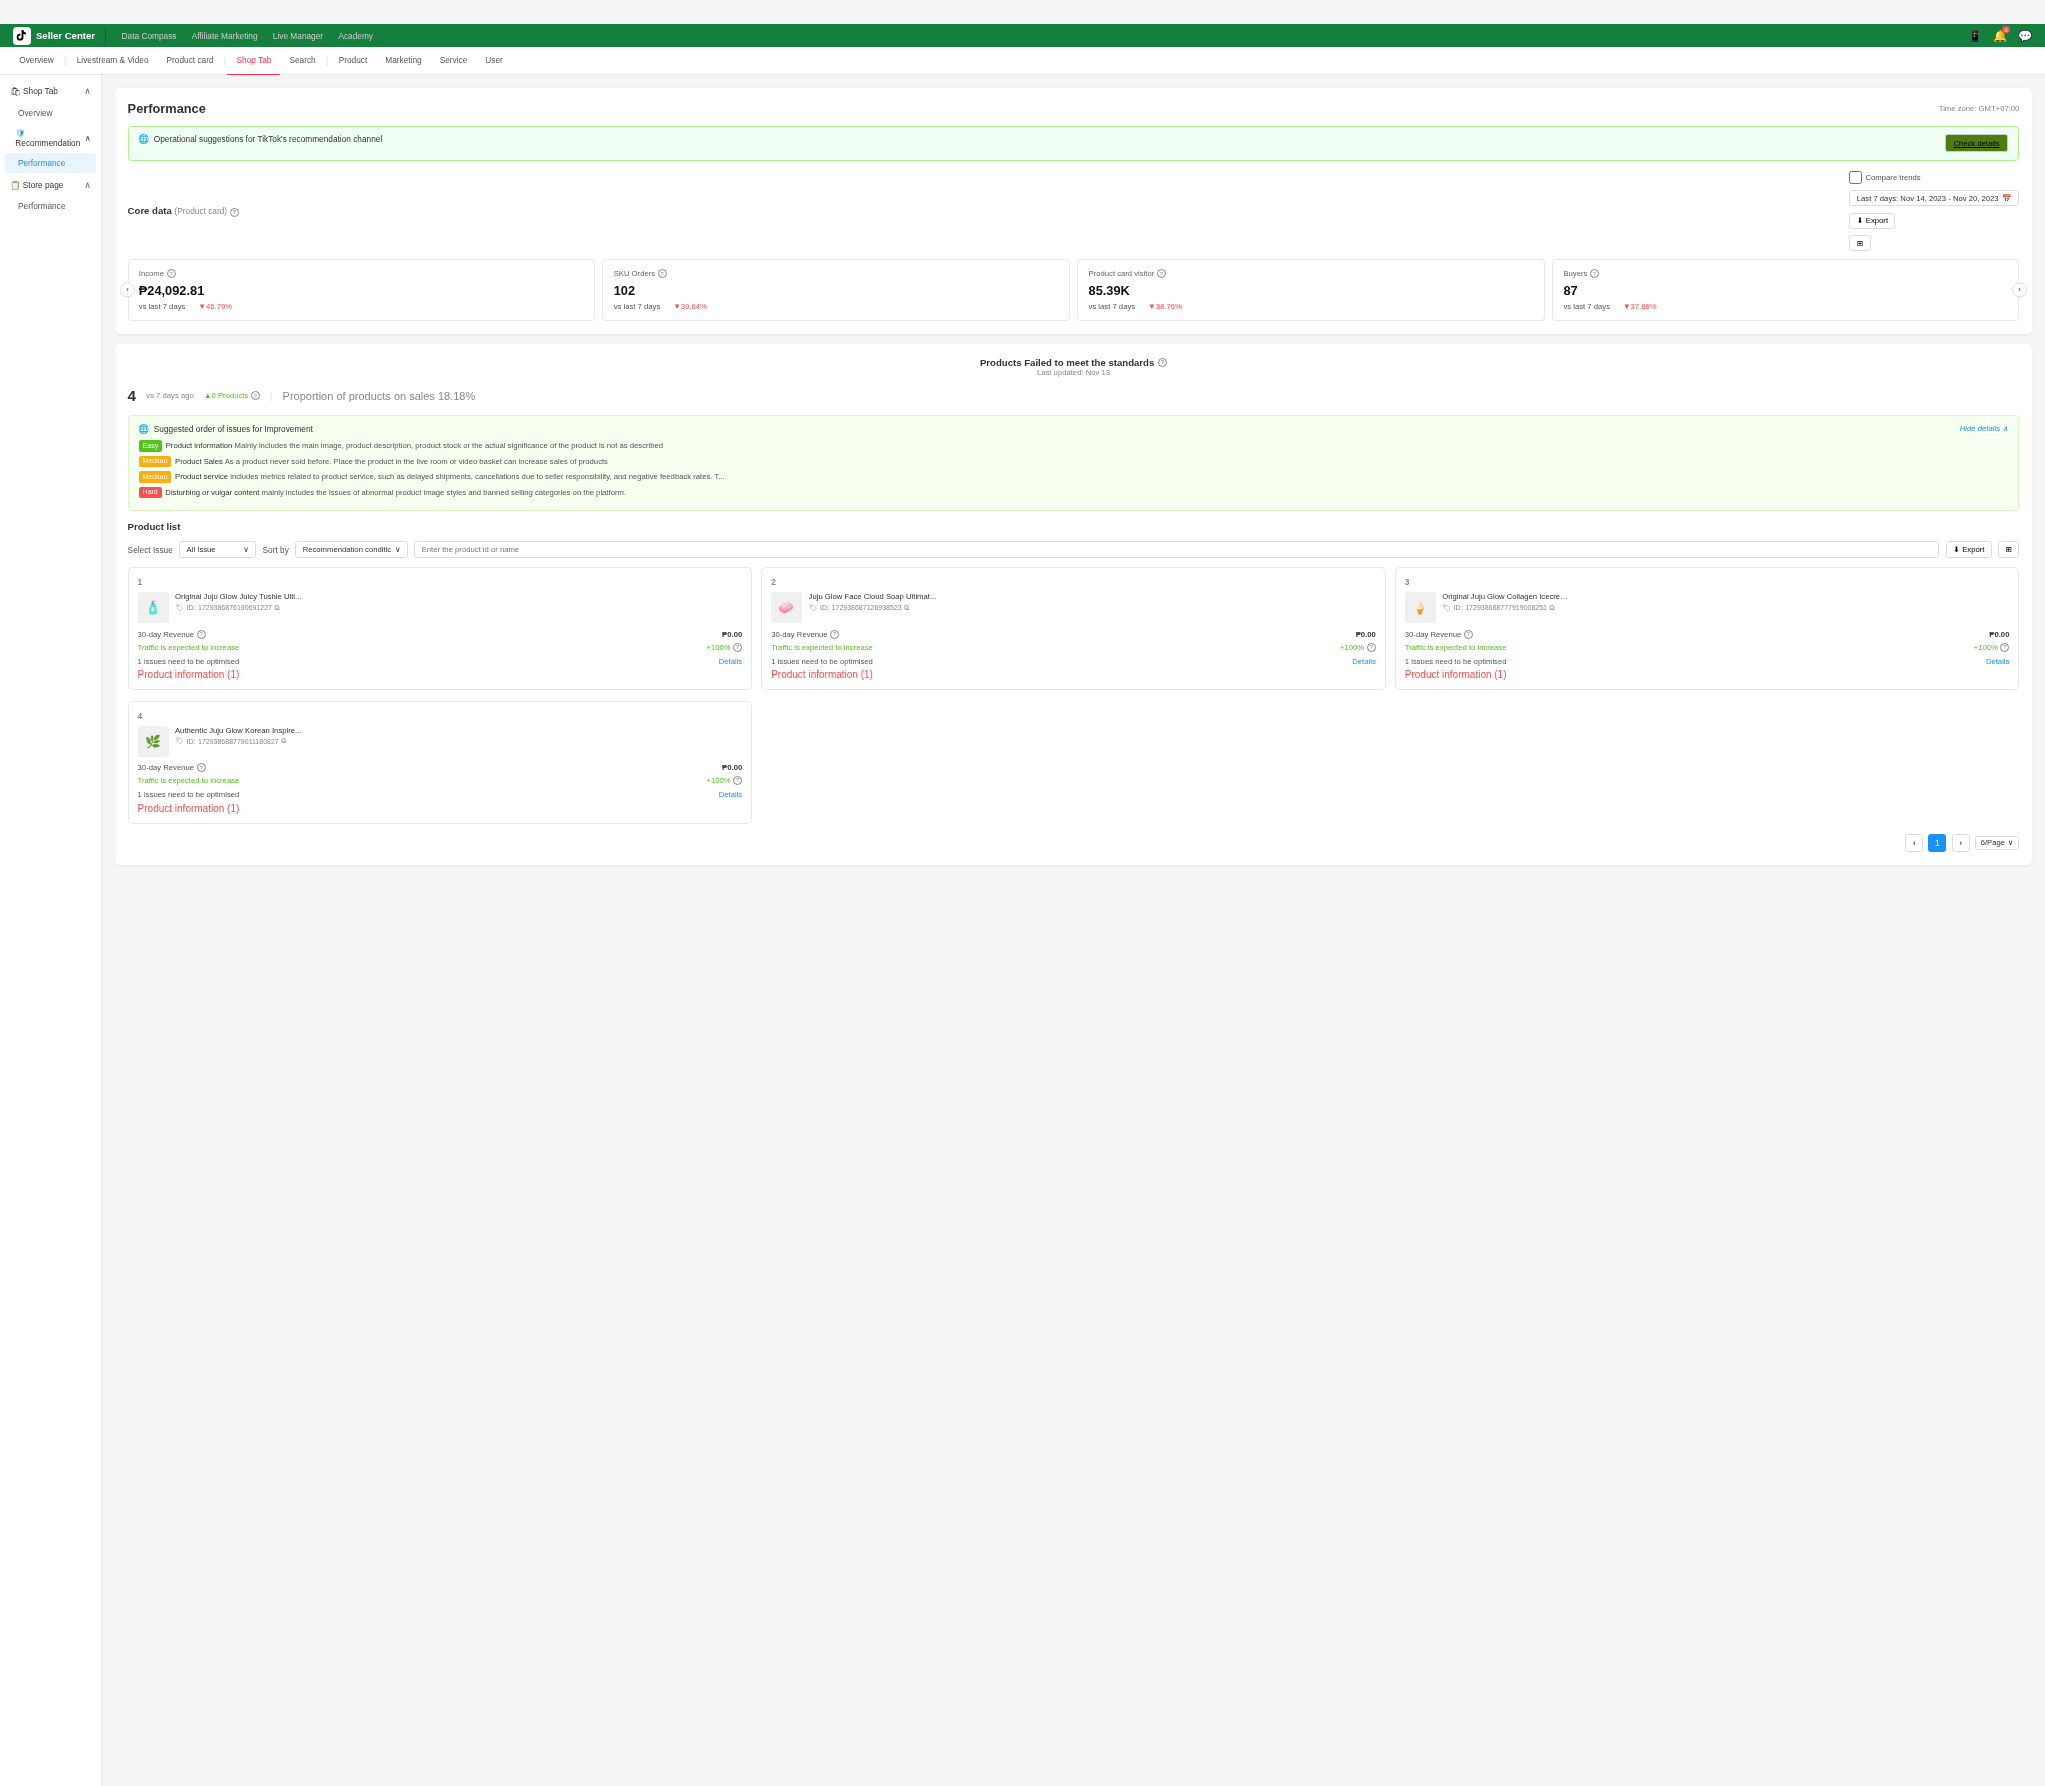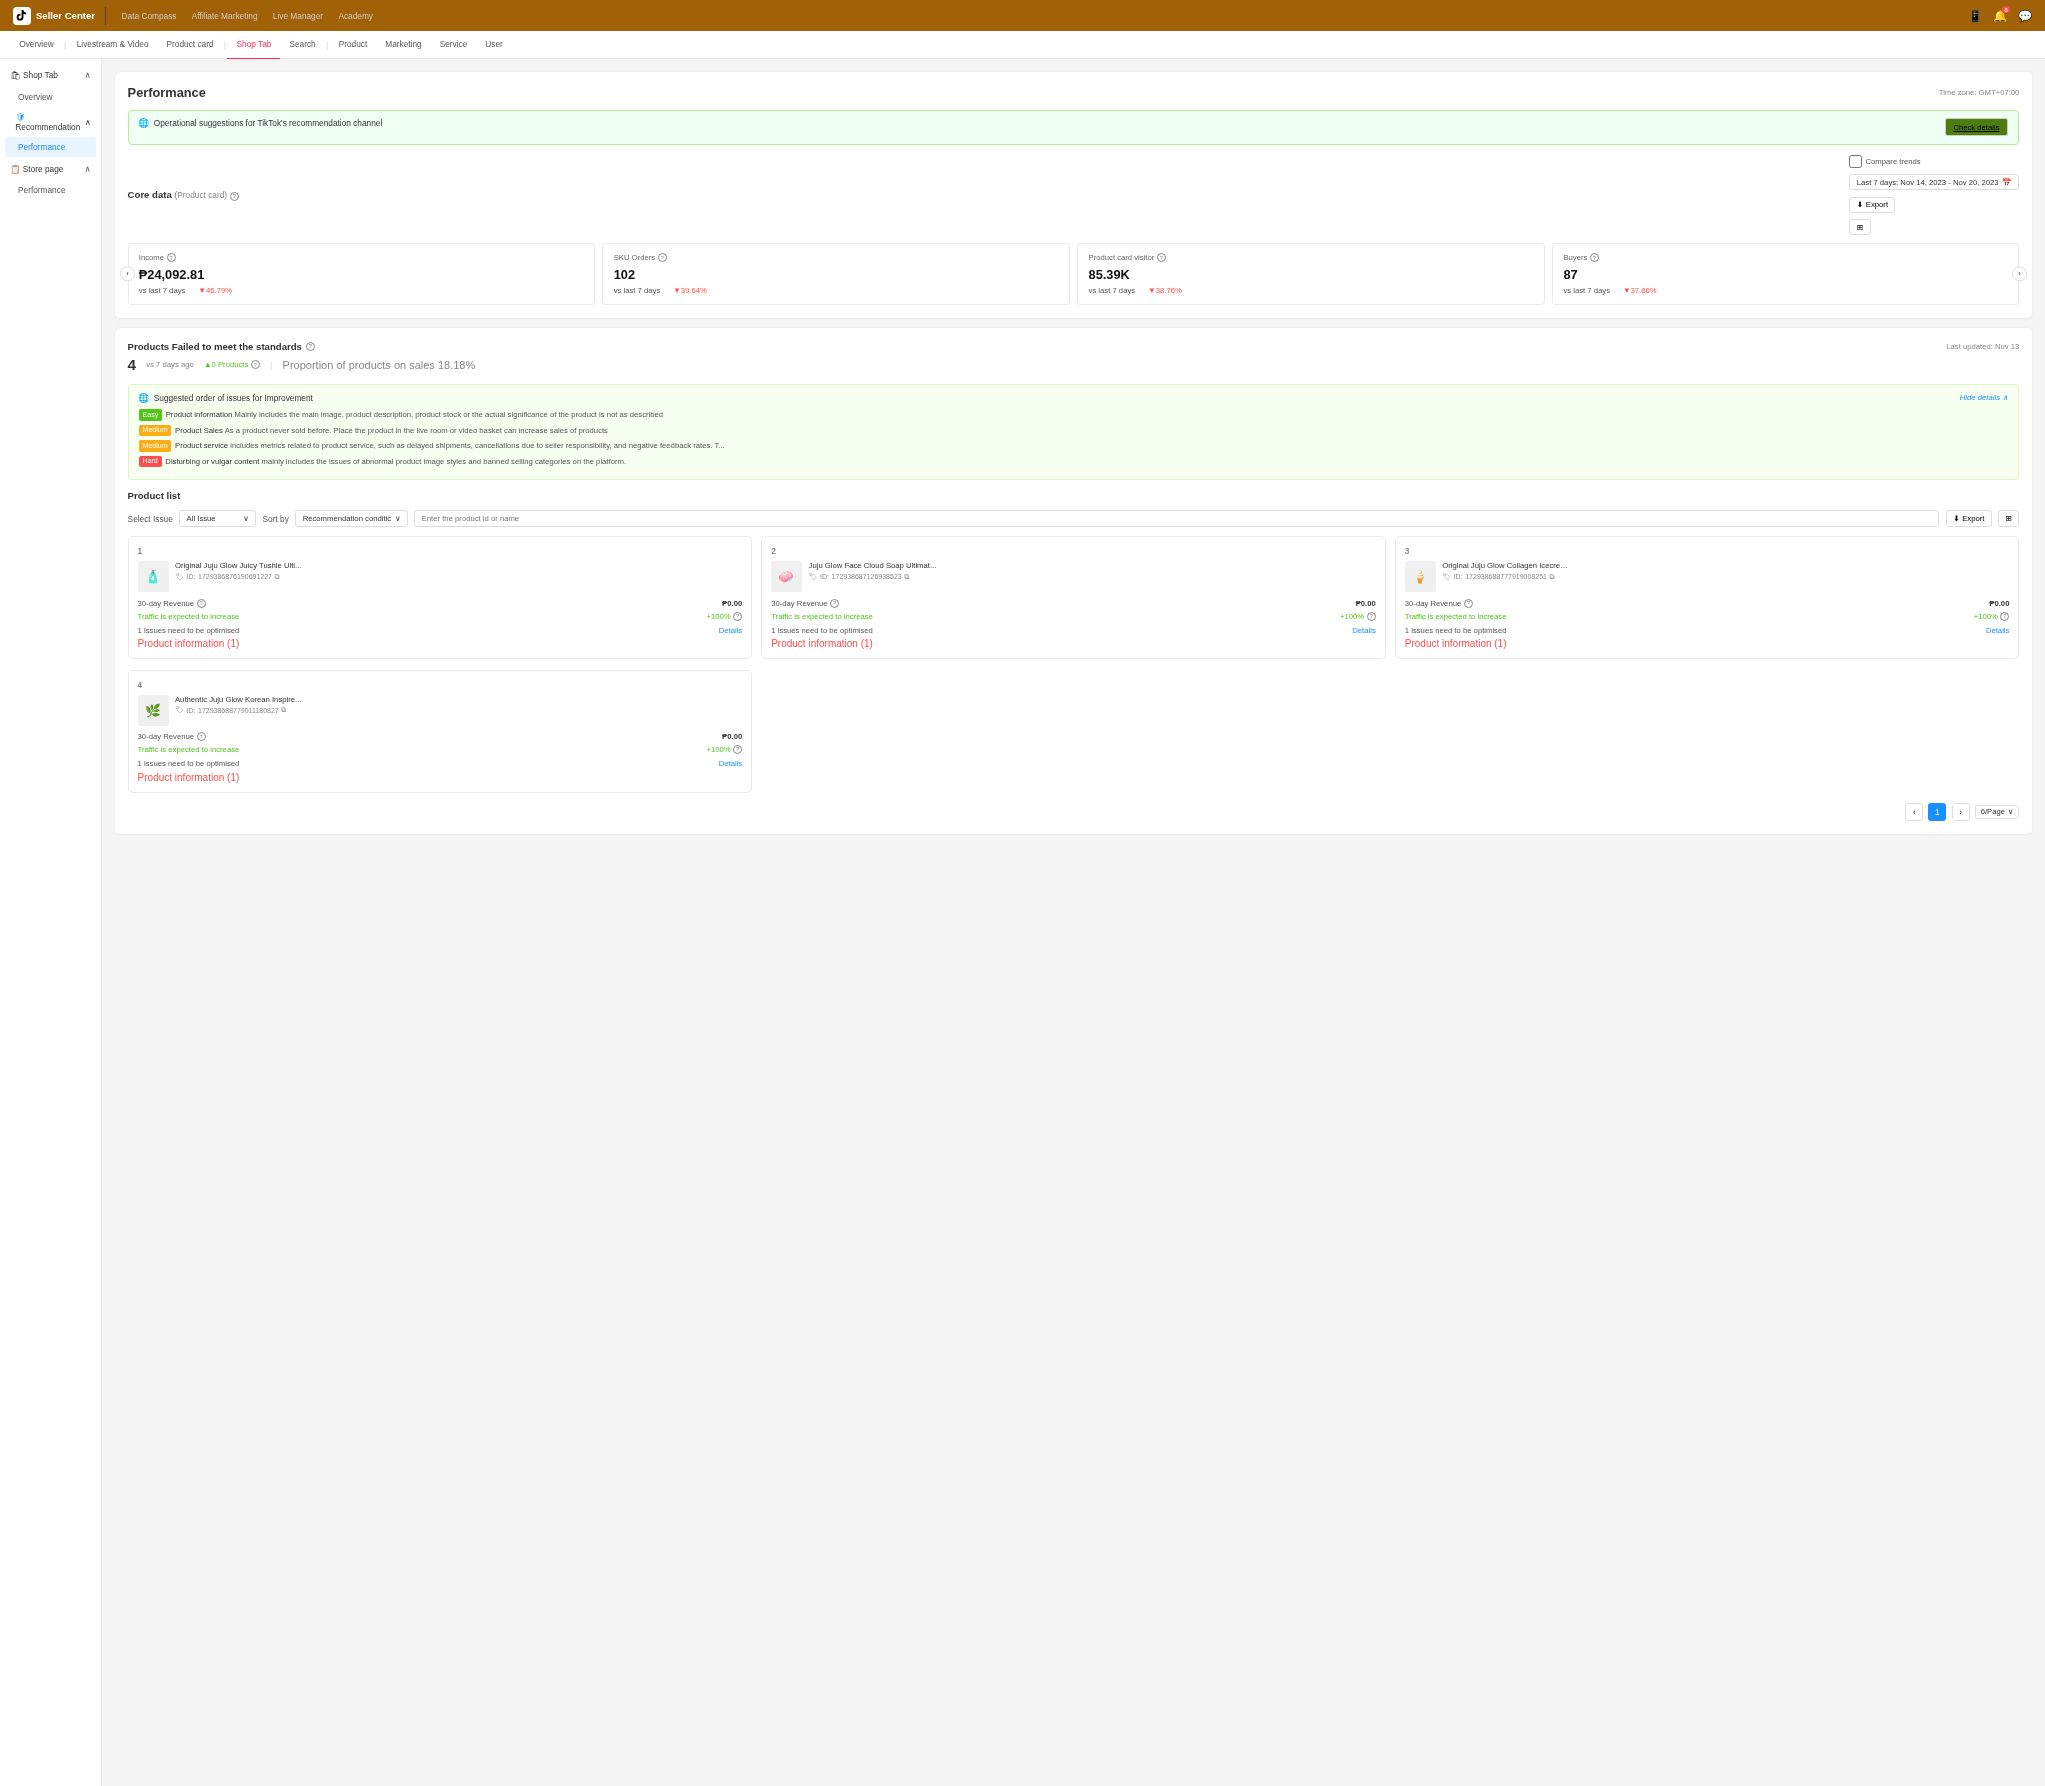--- a/index.html
+++ b/index.html
@@ -1,19 +1,19 @@
 <!DOCTYPE html>
 <html style="font-size:10.2px"><head>
   <meta charset="utf-8">
   <style>
     * { box-sizing: border-box; margin: 0; padding: 0; }
     body { font-family: -apple-system, BlinkMacSystemFont, 'Segoe UI', sans-serif; font-size: 9px; color: #333; background: #f5f5f5; }
 
     
-    .top-nav { background: #a16207; color: #fff; display: flex; align-items: center; padding: 0 12.8px; height: 31px; gap: 15.3px; }
+    .top-nav { background: #15803d; color: #fff; display: flex; align-items: center; padding: 0 12.8px; height: 23px; gap: 15.3px; margin-top: 24px; }
     .top-nav-logo { display: flex; align-items: center; gap: 5.1px; font-weight: 700; font-size: 9.6px; border-right: 0.6px solid #444; padding-right: 10.2px; }
     .tiktok-icon { width: 18px; height: 18px; background: #fff; border-radius: 3.8px; display: flex; align-items: center; justify-content: center; }
     .tiktok-icon svg { width: 12.8px; height: 12.8px; }
     .top-nav-links { display: flex; gap: 15.3px; flex: 1; }
     .top-nav-link { color: #ccc; text-decoration: none; font-size: 8.3px; cursor: pointer; }
     .top-nav-right { display: flex; align-items: center; gap: 10.2px; margin-left: auto; }
     .nav-icon-btn { color: #ccc; cursor: pointer; font-size: 11.5px; position: relative; }
     .badge { position: absolute; top: -2.6px; right: -2.6px; background: #ff4d4d; color: #fff; font-size: 5.7px; border-radius: 5.1px; padding: 0.6px 2.6px; }
 
     
@@ -64,21 +64,21 @@
     .metric-label { font-size: 7.7px; color: #666; margin-bottom: 5.1px; display: flex; align-items: center; gap: 2.6px; }
     .metric-value { font-size: 12.8px; font-weight: 700; color: #111; margin-bottom: 3.8px; }
     .metric-change { font-size: 7.7px; color: #555; display: flex; align-items: center; gap: 13px; }
     .change-down { color: #ff4d4d; font-weight: 500; }
     .nav-arrow { position: absolute; top: 50%; transform: translateY(-50%); background: #fff; border: 0.6px solid #ddd; border-radius: 50%; width: 15.3px; height: 15.3px; display: flex; align-items: center; justify-content: center; cursor: pointer; font-size: 7.7px; z-index: 2; }
     .nav-arrow.left { left: -7.7px; }
     .nav-arrow.right { right: -7.7px; }
 
     
     .pf-card { background: #fff; border-radius: 5.1px; padding: 12.8px; margin-bottom: 10.2px; box-shadow: 0 0.6px 2.6px rgba(0,0,0,0.06); }
-    .pf-header { display: flex; align-items: center; justify-content: space-between; margin-bottom: 4px; }
+    .pf-header { display: flex; align-items: center; justify-content: space-between; margin-bottom: 10px; flex-direction: column; }
     .pf-title { font-size: 9.6px; font-weight: 600; display: flex; align-items: center; gap: 3.8px; }
     .pf-last-updated { font-size: 7.7px; color: #888; }
     .pf-stats { display: flex; align-items: center; gap: 10.2px; margin-bottom: 10.2px; }
     .pf-count { font-size: 15.3px; font-weight: 700; }
     .pf-vs { font-size: 7.7px; color: #888; }
     .pf-zero-products { font-size: 7.7px; color: #888; display: flex; align-items: center; gap: 2.6px; }
     .pf-sep { color: #ddd; }
     .pf-prop { font-size: 11px; color: #888; }
     .pf-prop-val { font-weight: 500; }
 

